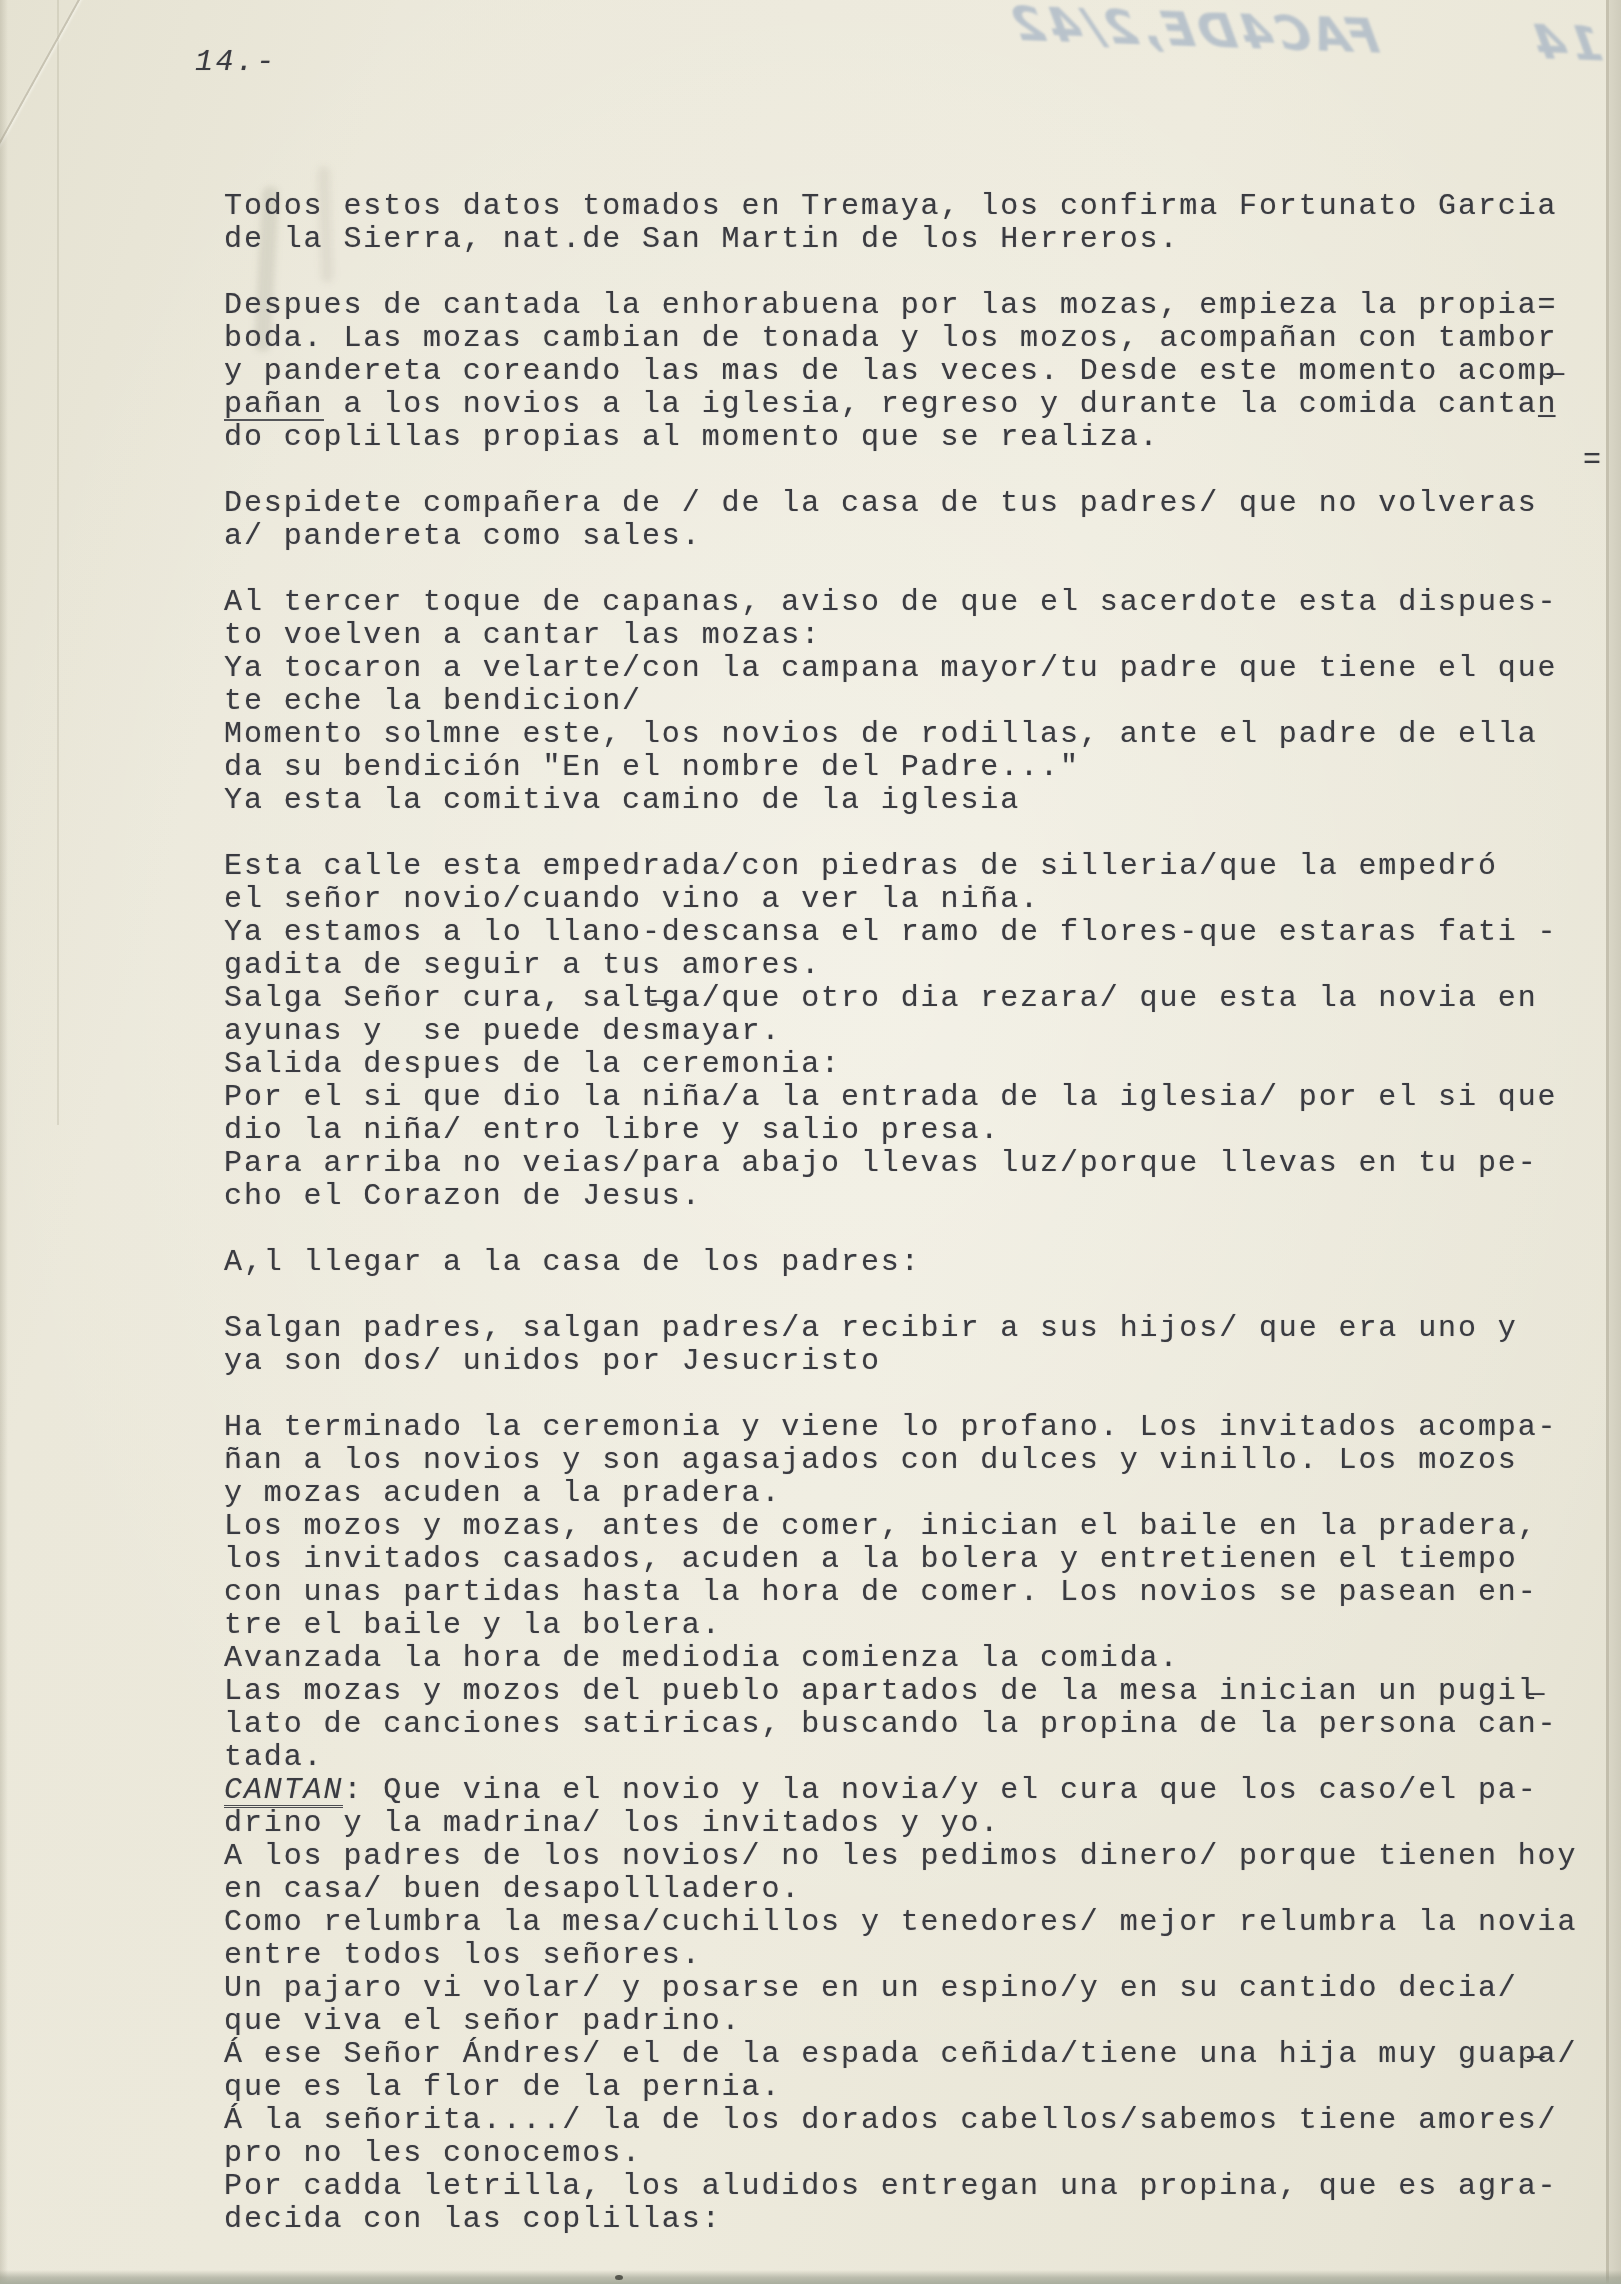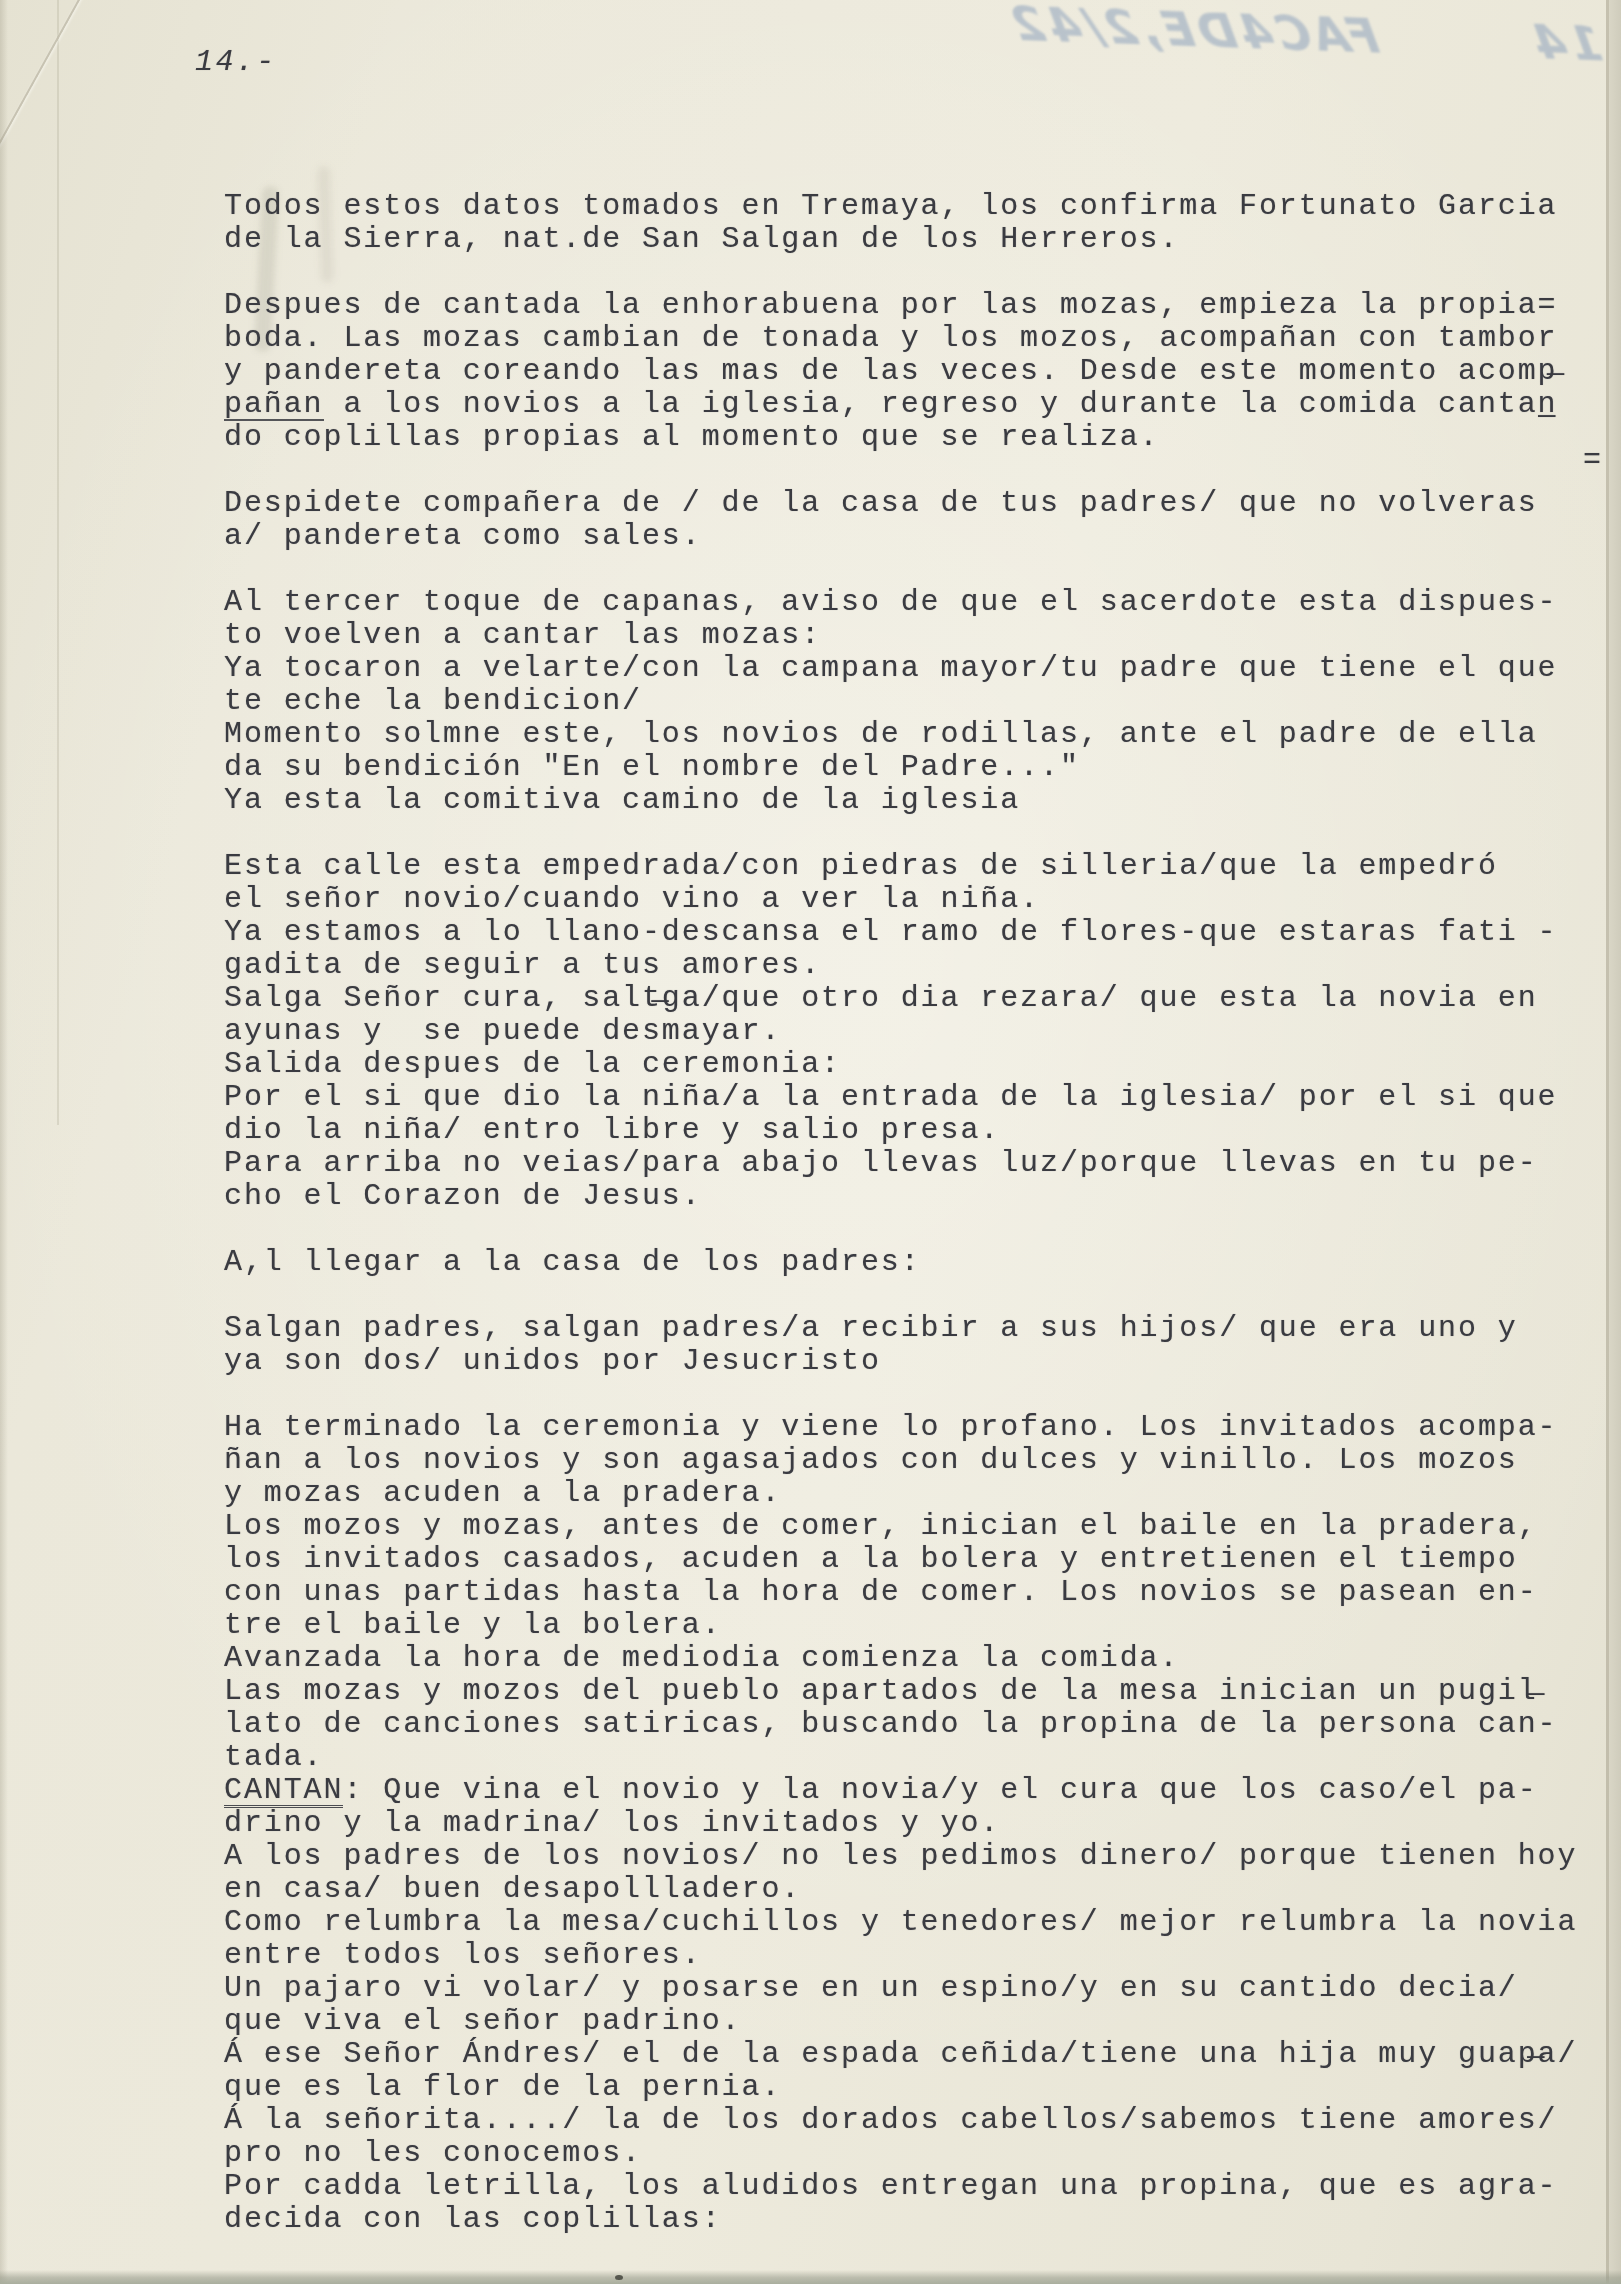--- a/index.html
+++ b/index.html
@@ -46,21 +46,21 @@
     position: absolute; left: 195px; top: 45px;
     font-size: 30px; letter-spacing: 2.4px; white-space: pre; font-style: italic;
   }
   .doc {
     position: absolute; left: 224px; top: 182px; width: 1370px;
     font-size: 30px; letter-spacing: 1.9px; margin-top: 8px;
   }
   .para { margin: 0 0 33px 0; }
   .line { height: 33px; line-height: 33px; white-space: pre; }
   .u  { display: inline-block; border-bottom: 2.4px solid rgba(58,59,65,0.85); line-height: 29px; }
-  .u2 { border-bottom: 3.4px double rgba(58,59,65,0.9); }
+  .u2 { border-bottom: 3.4px double rgba(58,59,65,0.9); font-style: italic; }
 
   .margin-mark {
     position: absolute; left: 1583px; top: 443px;
     font-size: 30px; letter-spacing: 0;
   }
 
   
   .annotation {
     position: absolute; left: 1008px; top: 5.9px; width: 594px; height: 69px;
     display: flex; justify-content: space-between; align-items: flex-start;
@@ -92,21 +92,21 @@
 <div class="annotation">
   <span class="hand">14</span>
   <span class="hand">FAC4DE,2/42</span>
 </div>
 
 <div class="page-number ink">14.-</div>
 
 <div class="doc ink">
     <div class="para">
       <div class="line">Todos estos datos tomados en Tremaya, los confirma Fortunato Garcia</div>
-      <div class="line">de la Sierra, nat.de San Salgan de los Herreros.</div>
+      <div class="line">de la Sierra, nat.de San Martin de los Herreros.</div>
     </div>
     <div class="para">
       <div class="line">Despues de cantada la enhorabuena por las mozas, empieza la propia=</div>
       <div class="line">boda. Las mozas cambian de tonada y los mozos, acompañan con tambor</div>
       <div class="line">y pandereta coreando las mas de las veces. Desde este momento acomp̶</div>
       <div class="line"><span class="u">pañan</span> a los novios a la iglesia, regreso y durante la comida cantan̲</div>
       <div class="line">do coplillas propias al momento que se realiza.</div>
     </div>
     <div class="para">
       <div class="line">Despidete compañera de / de la casa de tus padres/ que no volveras</div>

